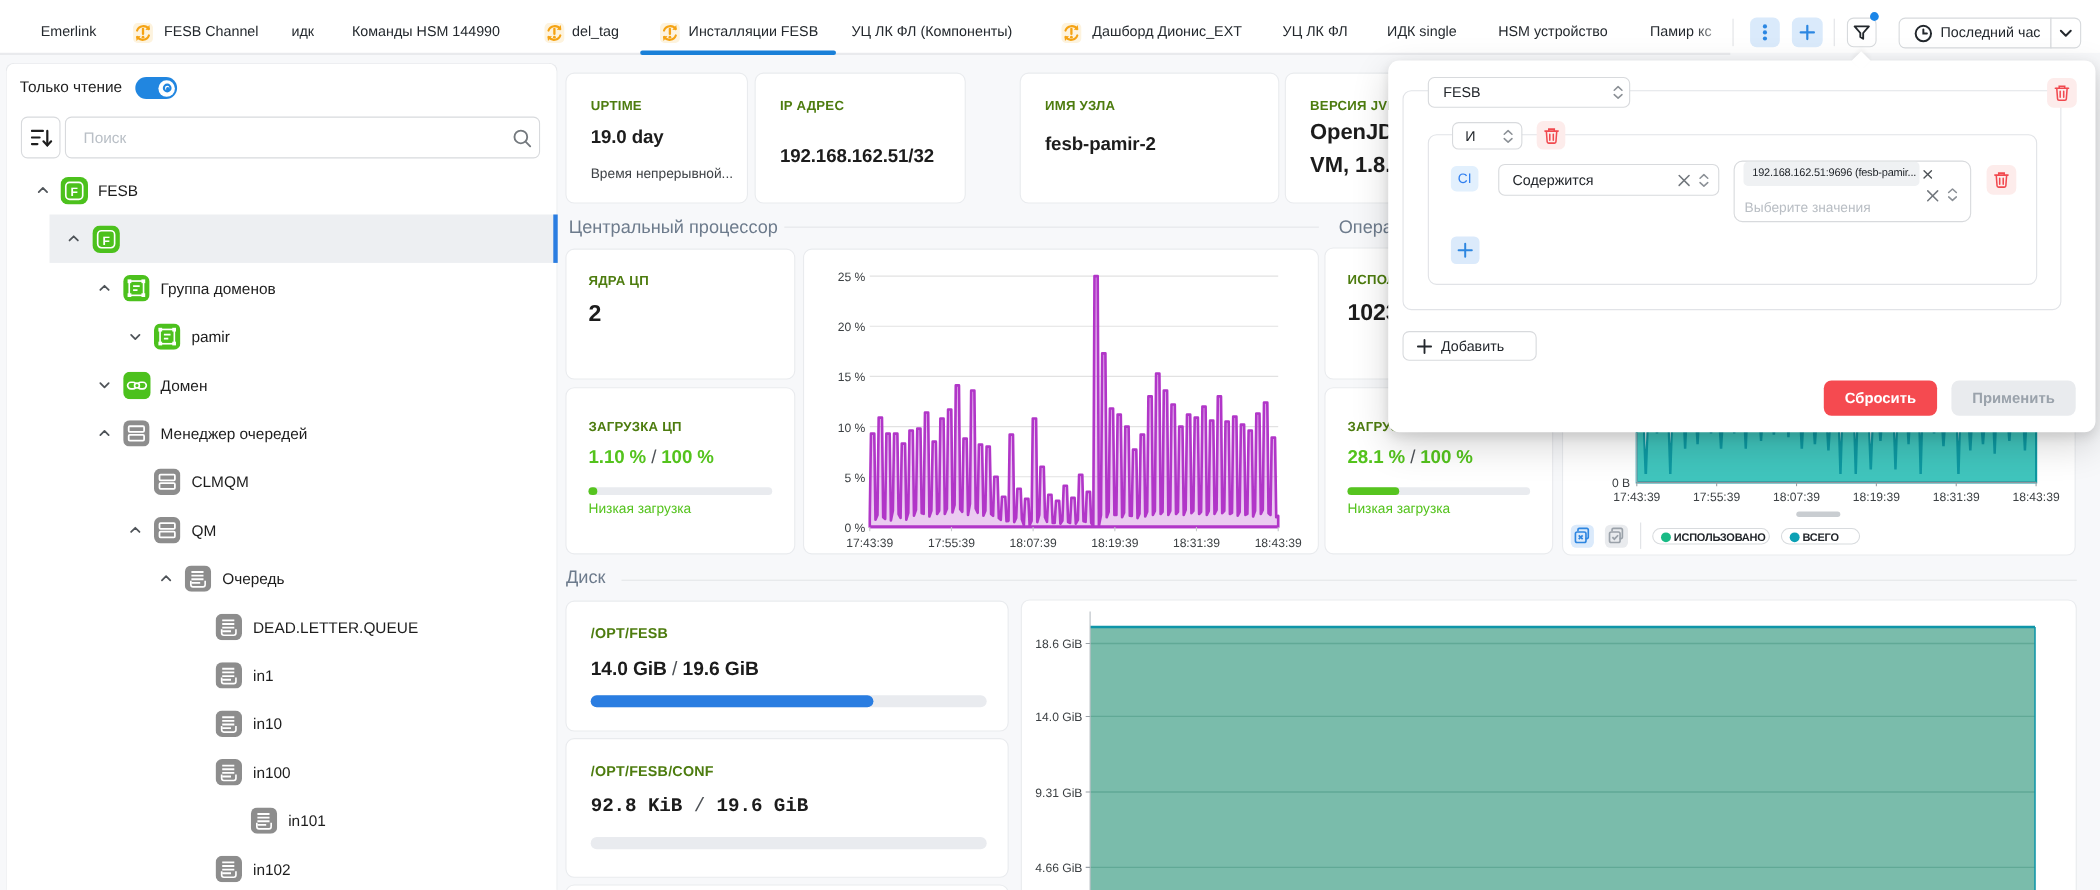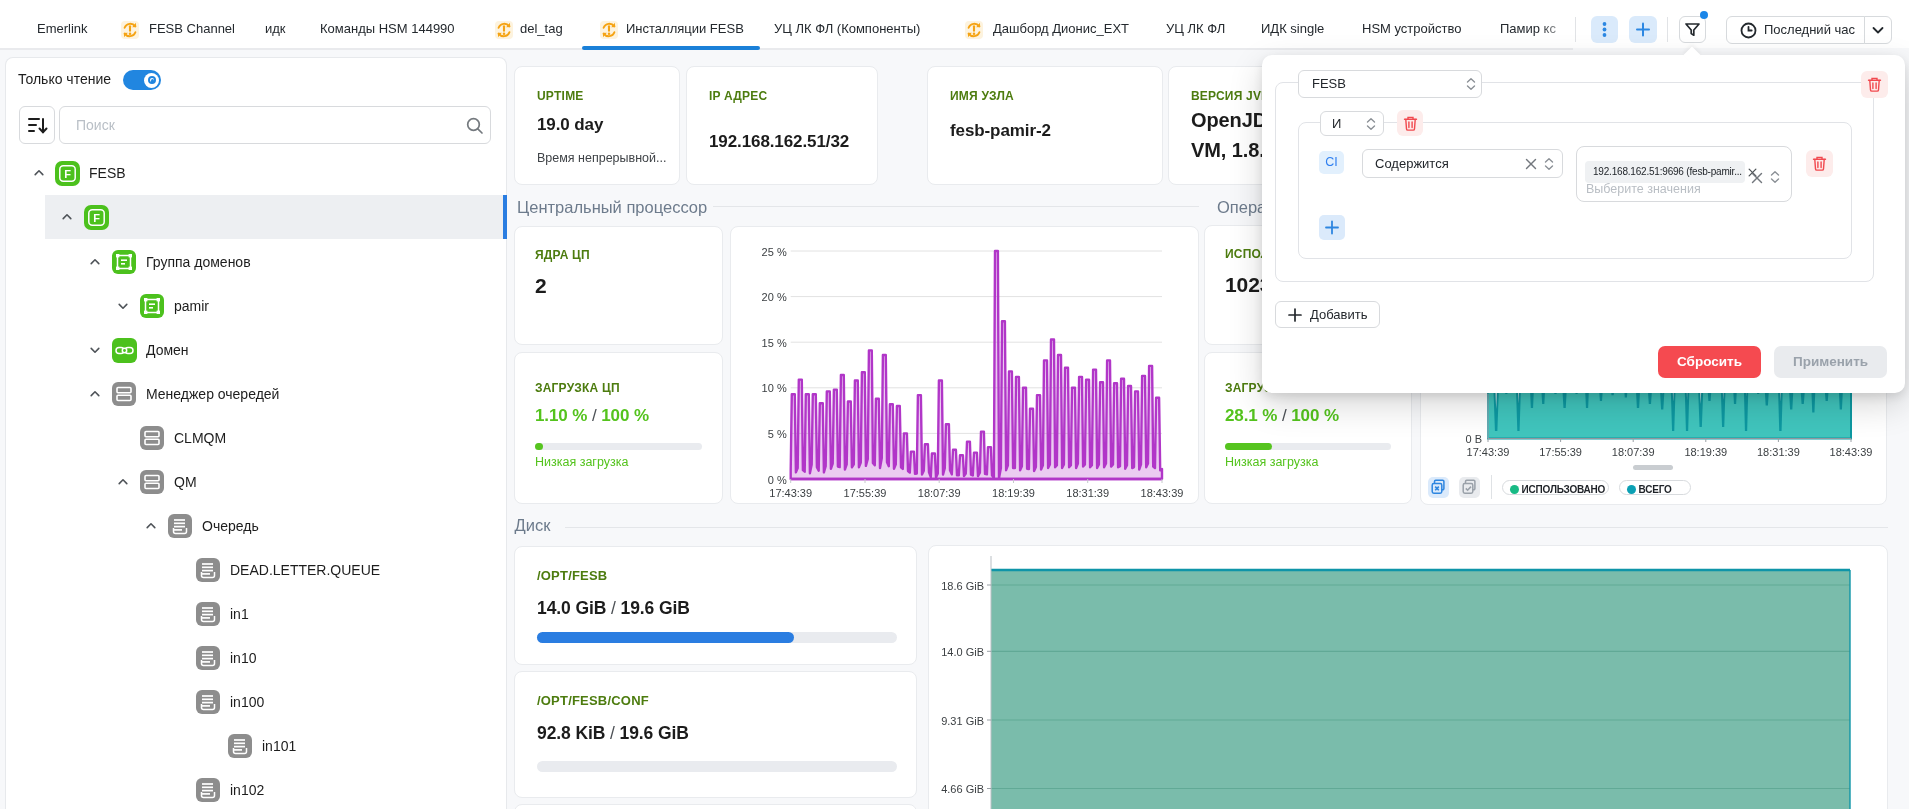--- a/index.html
+++ b/index.html
@@ -505,21 +505,21 @@
 <div class="abs sect" style="left:514.5px;top:516px;">Диск</div>
 <div class="abs" style="left:565px;top:527px;width:1323px;height:1px;background:#e4e6e9;"></div>
 <div class="card" style="left:514px;top:546px;width:403px;height:119px;">
     <div class="abs lbl" style="left:22px;top:21px;font-size:13px;">/OPT/FESB</div>
     <div class="abs val" style="left:22px;top:51px;font-size:17.5px;">14.0 GiB <span class="slash">/</span> 19.6 GiB</div>
     <div class="ptrack" style="left:22px;top:85px;width:360px;height:11px;"></div>
     <div class="pfill" style="left:22px;top:85px;width:257px;height:11px;background:#2a7de1;"></div>
   </div>
 <div class="card" style="left:514px;top:671px;width:403px;height:127px;">
     <div class="abs lbl" style="left:22px;top:21px;font-size:13px;">/OPT/FESB/CONF</div>
-    <div class="abs val" style="left:22px;top:51px;font-size:17.5px;">92.8 KiB <span class="slash">/</span> 19.6 GiB</div>
+    <div class="abs val" style="left:22px;top:51px;font-size:17.5px;font-family:Liberation Mono, monospace;">92.8 KiB <span class="slash">/</span> 19.6 GiB</div>
     <div class="ptrack" style="left:22px;top:89px;width:360px;height:11px;"></div>
   </div>
 <div class="card" style="left:514px;top:804px;width:403px;height:10px;border-radius:8px 8px 0 0;"></div>
 <div class="card" style="left:928px;top:545px;width:960px;height:274px;border-radius:8px 8px 0 0;">
     <svg width="958" height="272" viewBox="0 0 958 272">
       <rect x="62.0" y="24.0" width="859.0" height="248.0" fill="#7abcab"></rect>
       <line x1="62.0" y1="39.0" x2="921.0" y2="39.0" stroke="#61a996" stroke-width="1.2"></line>
       <line x1="62.0" y1="105.3" x2="921.0" y2="105.3" stroke="#61a996" stroke-width="1.2"></line>
       <line x1="62.0" y1="174.0" x2="921.0" y2="174.0" stroke="#61a996" stroke-width="1.2"></line>
       <line x1="62.0" y1="242.5" x2="921.0" y2="242.5" stroke="#61a996" stroke-width="1.2"></line>
@@ -600,21 +600,21 @@
     <div class="abs" style="left:180px;top:7px;">
       <svg width="12" height="14" viewBox="0 0 12 14">
         <g fill="none" stroke="#8b9096" stroke-width="1.4" stroke-linecap="round" stroke-linejoin="round">
           <path d="M2.5 5 L6 1.8 L9.5 5"></path>
           <path d="M2.5 9 L6 12.2 L9.5 9"></path>
         </g>
       </svg>
     </div>
   </div>
 <div class="abs" style="left:1576px;top:146px;width:216px;height:56px;background:#fff;border:1px solid #d8dadd;border-radius:8px;">
-    <div class="abs" style="left:8px;top:14px;width:160px;height:22px;background:#eff1f3;border-radius:4px;">
+    <div class="abs" style="left:8px;top:0;width:160px;height:22px;background:#eff1f3;border-radius:4px;">
       <div class="abs" style="left:8px;top:0;width:156px;line-height:22px;font-size:10px;letter-spacing:-0.2px;color:#23272c;white-space:nowrap;overflow:hidden;">192.168.162.51:9696 (fesb-pamir...</div>
       <svg class="abs" style="left:163px;top:7px;" width="9" height="9" viewBox="0 0 12 12">
         <g stroke="#4e5357" stroke-width="1.7" stroke-linecap="round">
           <line x1="1.5" y1="1.5" x2="10.5" y2="10.5"></line>
           <line x1="10.5" y1="1.5" x2="1.5" y2="10.5"></line>
         </g>
       </svg>
     </div>
     <div class="abs" style="left:9px;top:31px;line-height:22px;font-size:12.5px;color:#b9bec4;">Выберите значения</div>
     <div class="abs" style="left:174px;top:25px;">
@@ -647,21 +647,21 @@
     </div>
   </div>
 <div class="abs" style="left:1319px;top:215px;width:26px;height:25px;background:#dbeafb;border-radius:5px;">
     <svg width="26" height="25">
       <g stroke="#2e86e0" stroke-width="1.8" stroke-linecap="round">
         <line x1="13" y1="6.5" x2="13" y2="18.5"></line>
         <line x1="7" y1="12.5" x2="19" y2="12.5"></line>
       </g>
     </svg>
   </div>
-<div class="abs" style="left:1275px;top:301px;width:105px;height:27px;background:#fff;border:1px solid #d8dadd;border-radius:6px;">
+<div class="abs" style="left:1275px;top:301px;width:122px;height:27px;background:#fff;border:1px solid #d8dadd;border-radius:6px;">
     <svg class="abs" style="left:12px;top:6px;" width="14" height="14">
       <g stroke="#23272c" stroke-width="1.7" stroke-linecap="round">
         <line x1="7" y1="1" x2="7" y2="13"></line>
         <line x1="1" y1="7" x2="13" y2="7"></line>
       </g>
     </svg>
     <div class="abs" style="left:34px;top:0;line-height:25px;font-size:13px;color:#23272c;">Добавить</div>
   </div>
 <div class="abs" style="left:1658px;top:346px;width:103px;height:32px;background:#f54a50;border-radius:7px;text-align:center;line-height:32px;font-size:13.5px;font-weight:bold;color:#fff;">Сбросить</div>
 <div class="abs" style="left:1774px;top:346px;width:113px;height:32px;background:#e9ebee;border-radius:7px;text-align:center;line-height:32px;font-size:13.5px;font-weight:bold;color:#9aa2ab;">Применить</div>

